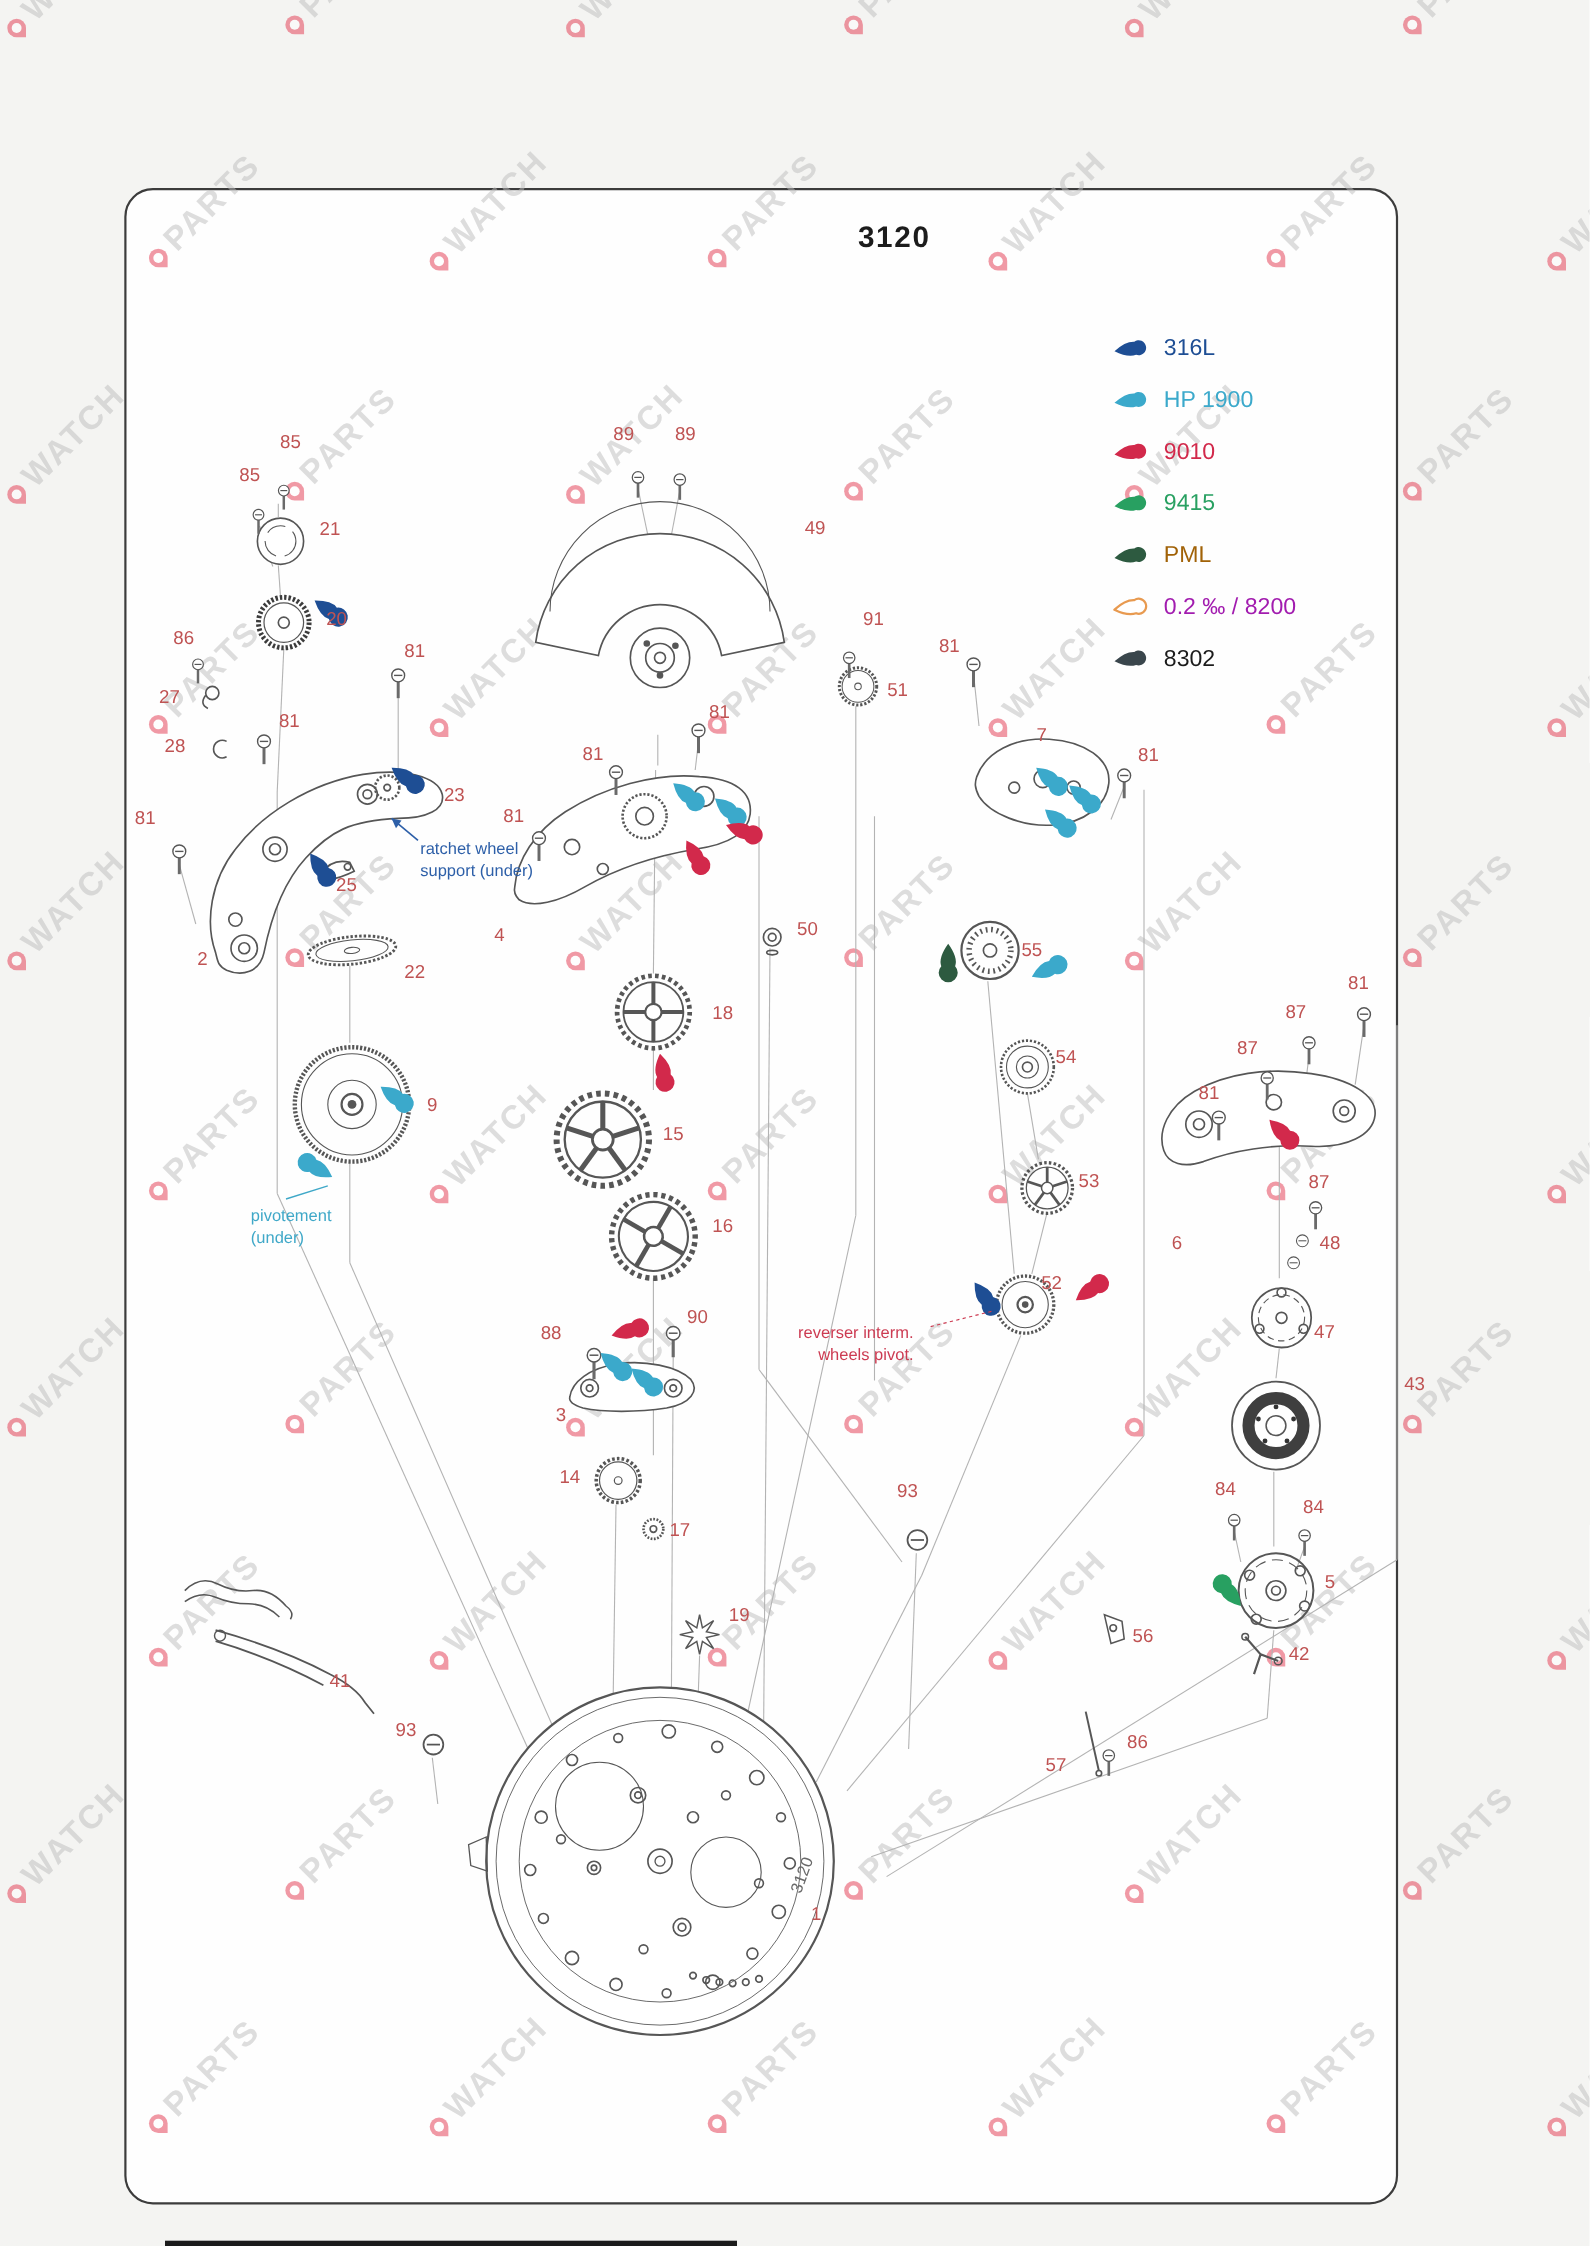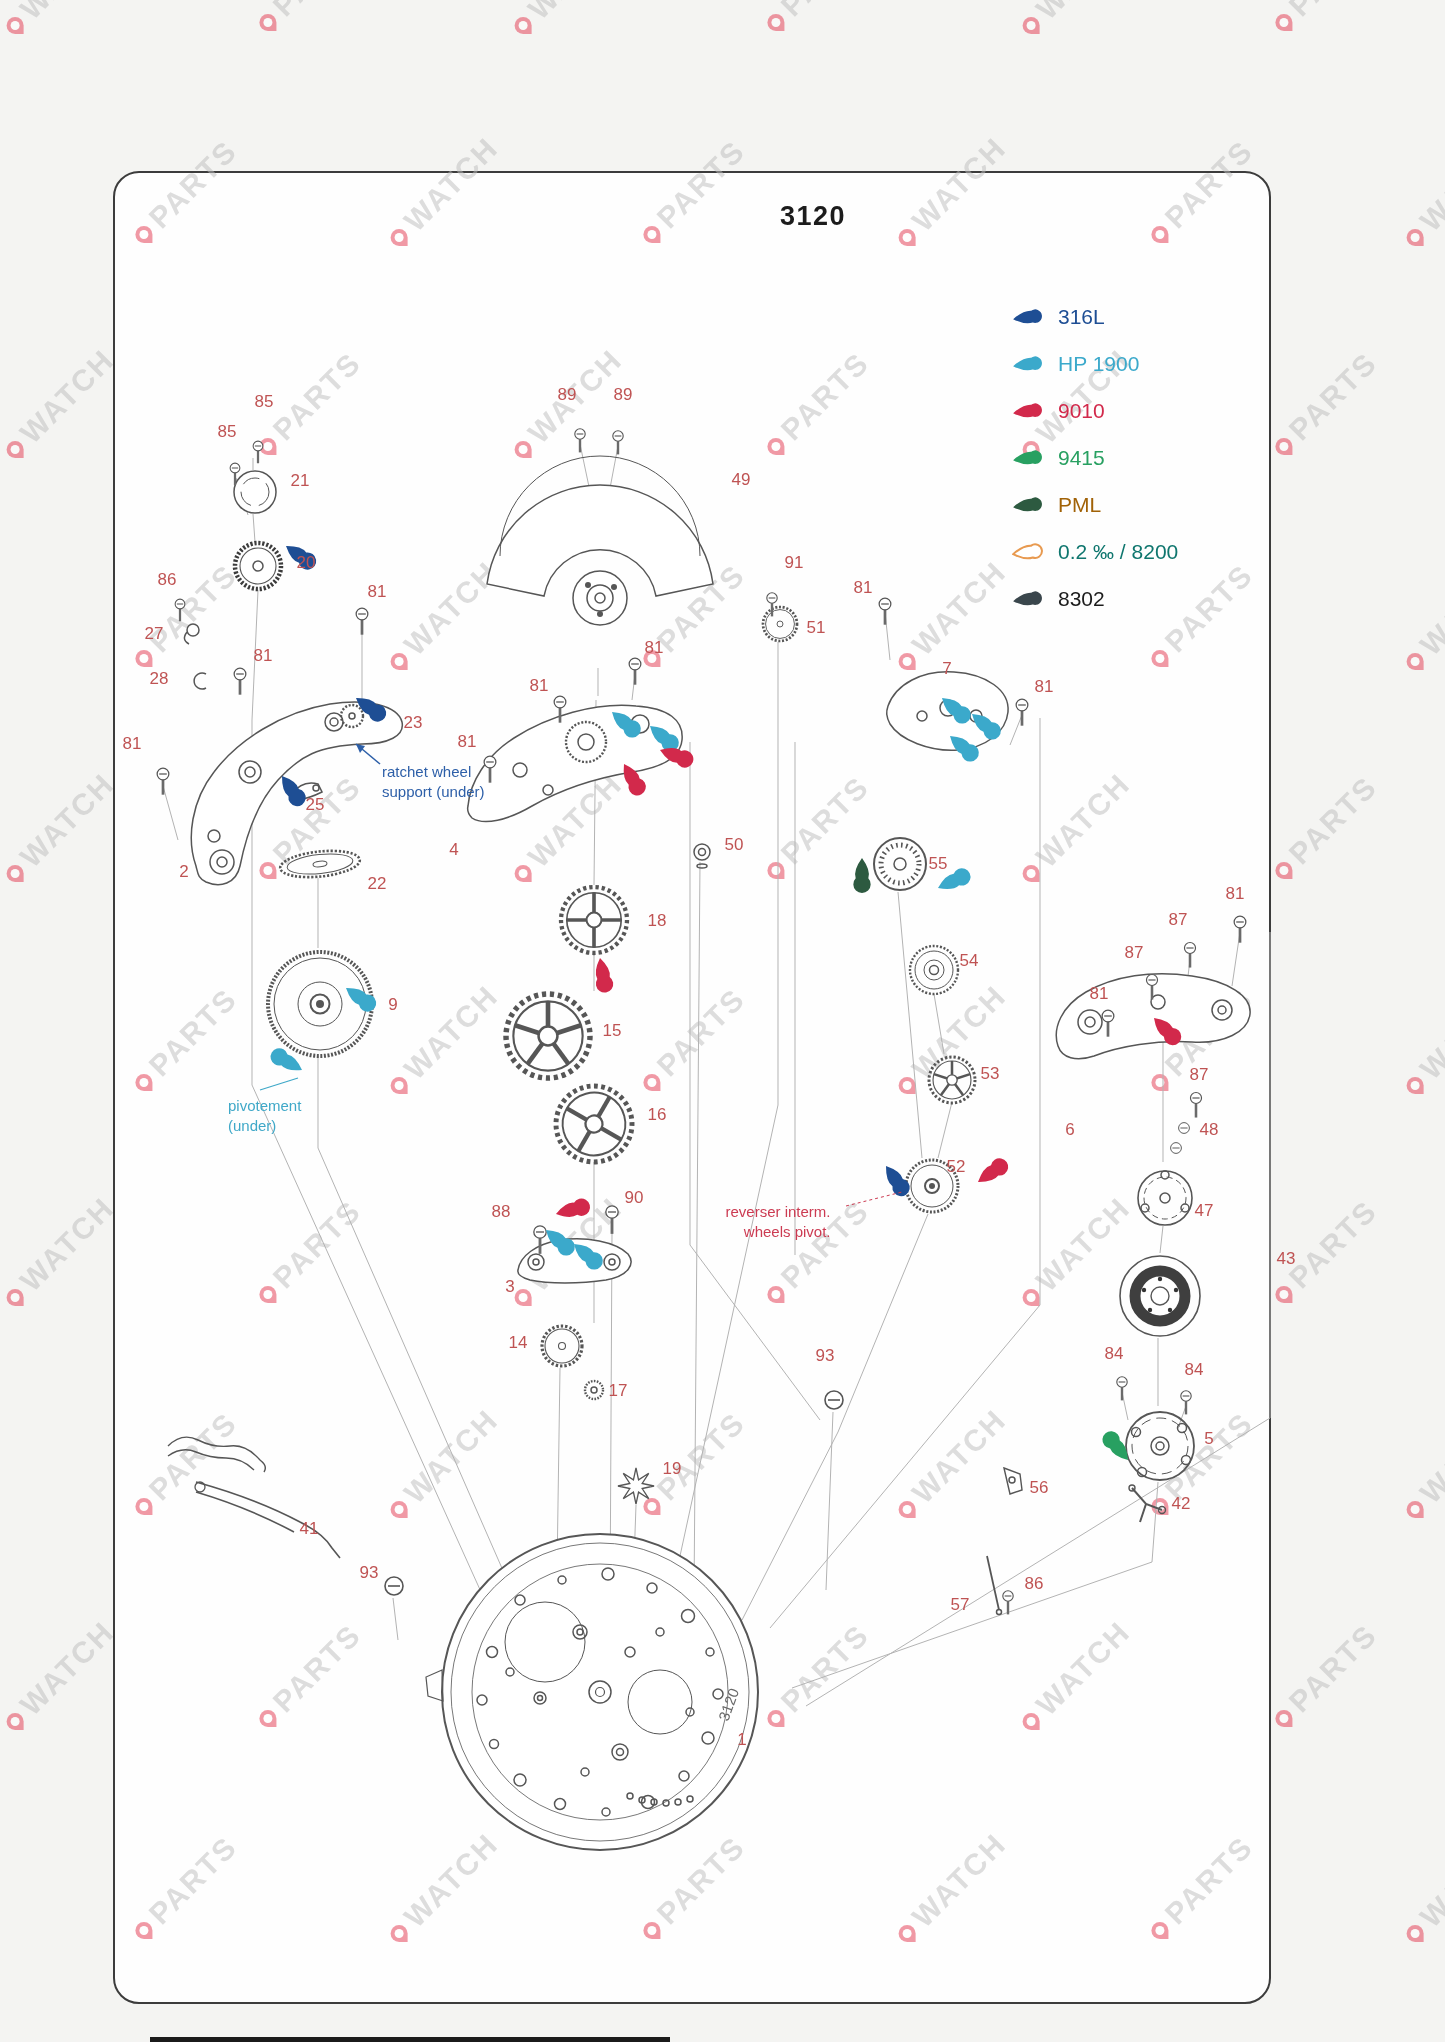--- a/index.html
+++ b/index.html
@@ -679,21 +679,21 @@
       <div class="leg-row">
         <svg width="34" height="20">
           <path d="M1,10 Q12,2.5 20,4 A6.8,6.8 0 1 1 20,16 Q12,17.5 1,10 Z" transform="rotate(-8 17 10)" fill="#2d5a40"></path>
         </svg>
         <span class="leg-label" style="color: #a16207;">PML</span>
       </div>
       <div class="leg-row">
         <svg width="34" height="20">
           <path d="M1,10 Q12,2.5 20,4 A6.8,6.8 0 1 1 20,16 Q12,17.5 1,10 Z" transform="rotate(-8 17 10)" fill="#fff" stroke="#e89a50" stroke-width="2"></path>
         </svg>
-        <span class="leg-label" style="color: #0f766e;">0.2 ‰ / 8200</span>
+        <span class="leg-label" style="color: #a21caf;">0.2 ‰ / 8200</span>
       </div>
       <div class="leg-row">
         <svg width="34" height="20">
           <path d="M1,10 Q12,2.5 20,4 A6.8,6.8 0 1 1 20,16 Q12,17.5 1,10 Z" transform="rotate(-8 17 10)" fill="#3a464c"></path>
         </svg>
         <span class="leg-label" style="color: rgb(28, 28, 28);">8302</span>
       </div>
     </div>
   <div id="annotations" class="layer">
       <div class="anno" style="left: 382px; top: 762px; color: rgb(45, 95, 168);">

